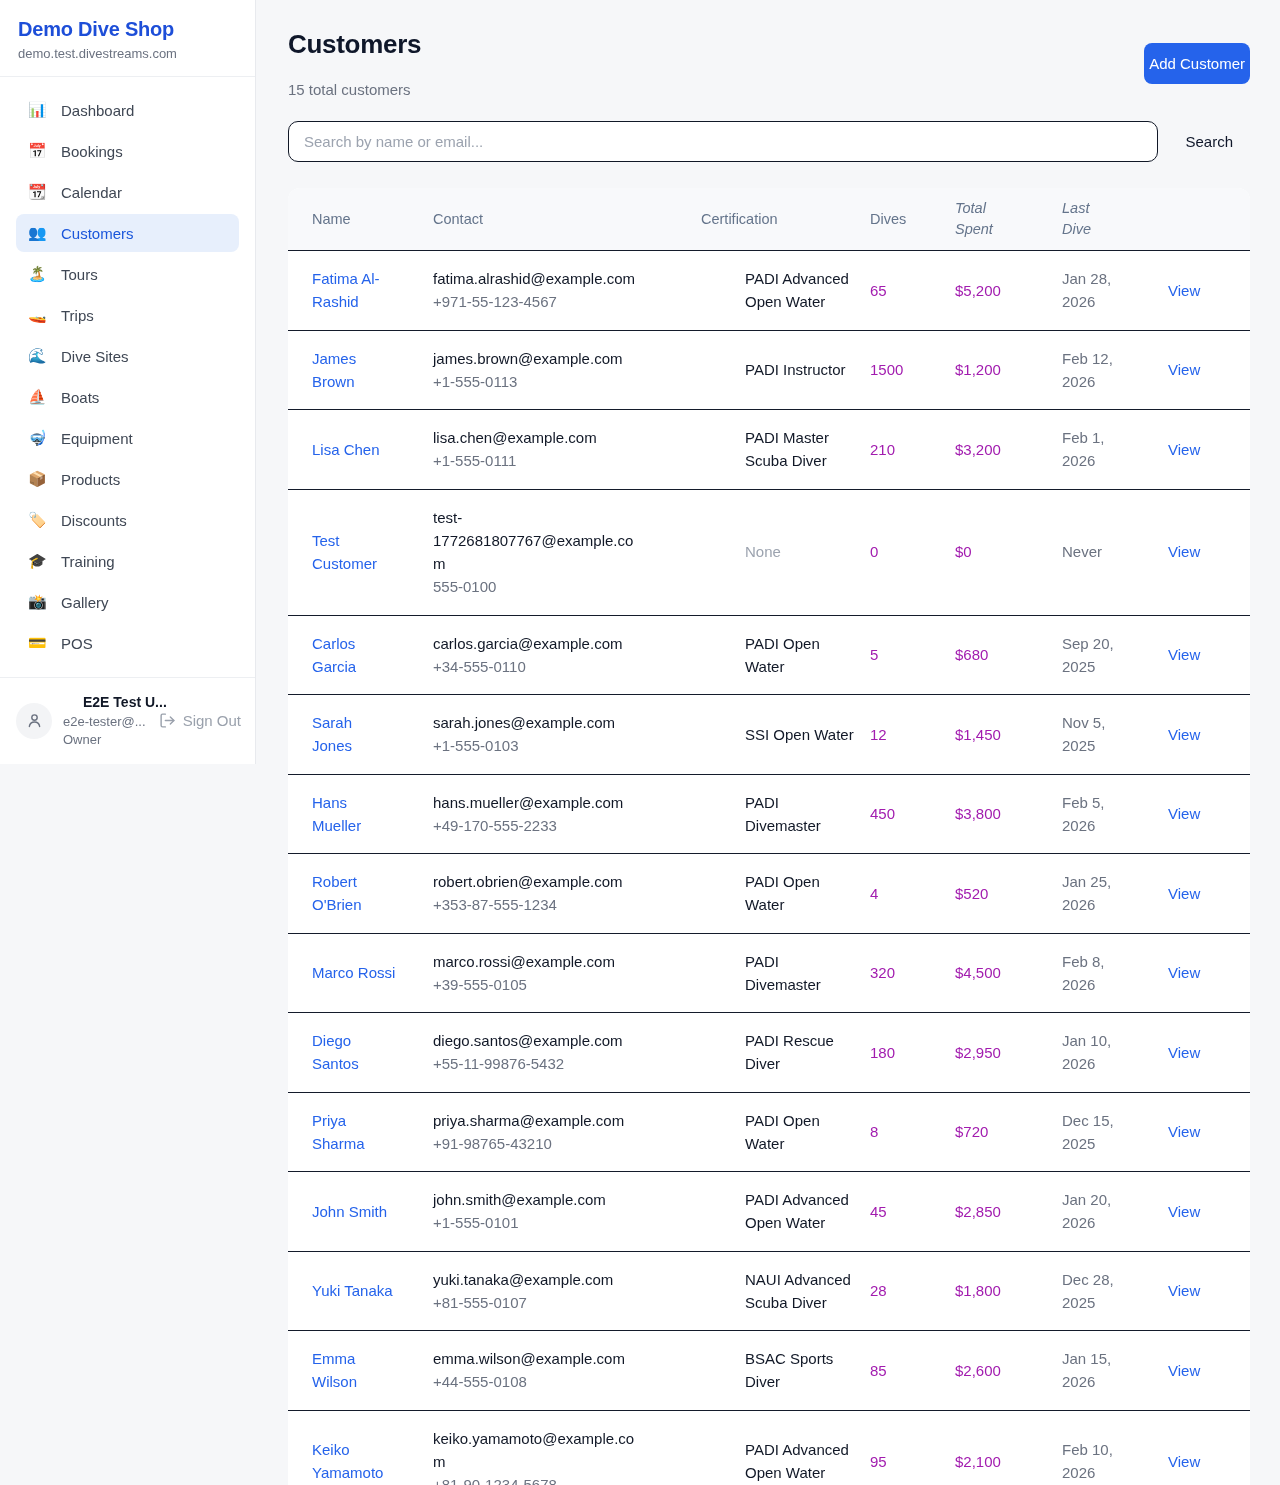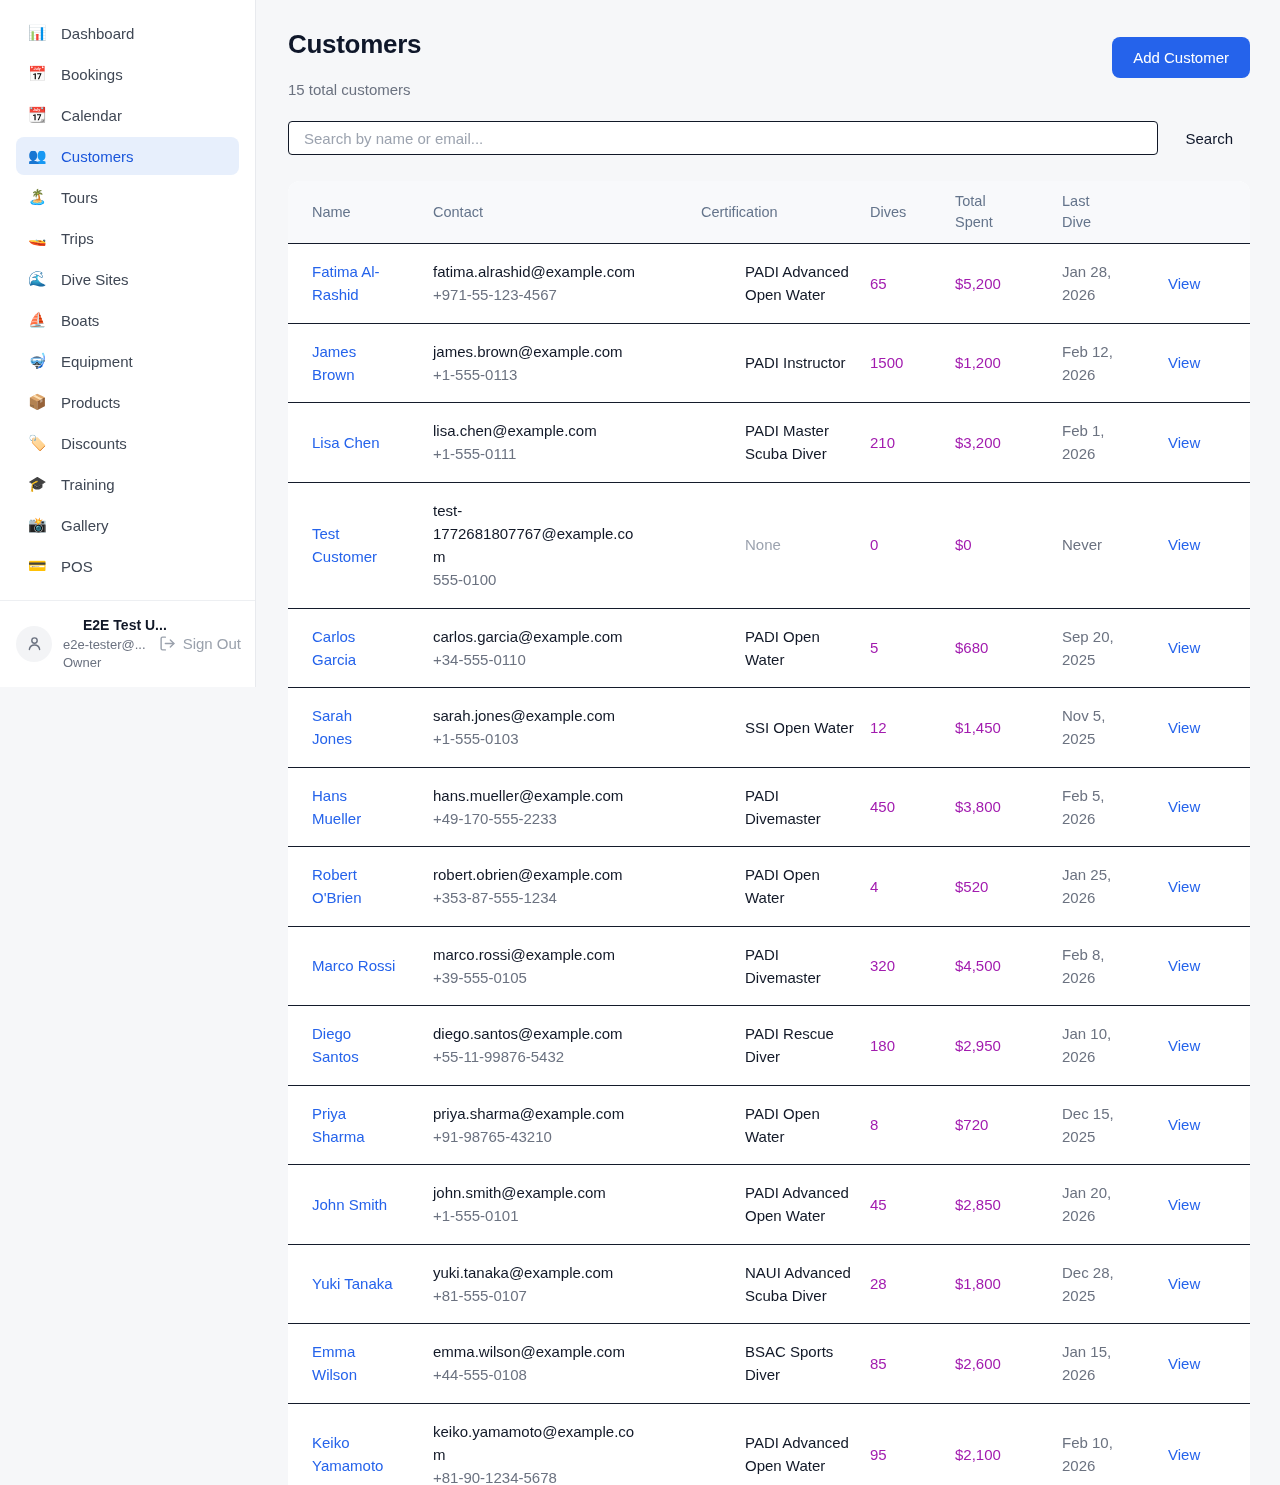--- a/index.html
+++ b/index.html
@@ -52,27 +52,27 @@
     color: #9aa1ac; font-size: 15px; font-family: inherit; flex: none;
   }
 
   
   .main { flex: 1; padding: 29px 30px 0 32px; min-width: 0; }
   .header-row { display: flex; justify-content: space-between; align-items: flex-start; }
   .page-title { font-size: 26px; font-weight: 700; color: #0f172a; letter-spacing: -0.3px; }
   .page-subtitle { color: #6b7280; font-size: 15px; margin-top: 21px; }
   .add-btn {
     background: #2563eb; color: #ffffff; border: none; cursor: pointer;
-    border-radius: 8px; padding: 12px 21px; font-size: 15px; font-weight: 500;
-    font-family: inherit; margin-top: 8px;
+    border-radius: 8px; padding: 12px 5px; font-size: 15px; font-weight: 500;
+    font-family: inherit; margin-top: 14px;
   }
   .search-row { display: flex; align-items: center; gap: 27px; margin-top: 23px; padding-right: 17px; }
   .search-input {
-    flex: 1; height: 34px; background: #ffffff;
-    border: 1px solid #111827; border-radius: 4px;
+    flex: 1; height: 41px; background: #ffffff;
+    border: 1px solid #111827; border-radius: 10px;
     padding: 0 15px; font-size: 15px; font-family: inherit; color: #111827;
   }
   .search-input::placeholder { color: #9ca3af; }
   .search-btn {
     background: none; border: none; cursor: pointer;
     color: #0f172a; font-size: 15px; font-weight: 500; font-family: inherit;
   }
 
   
   .table-card { background: #ffffff; border-radius: 12px; margin-top: 26px; overflow: hidden; }
@@ -80,21 +80,21 @@
   col.c-name { width: 145px; } col.c-contact { width: 268px; }
   col.c-cert { width: 169px; } col.c-dives { width: 85px; }
   col.c-spent { width: 107px; } col.c-last { width: 106px; }
   thead th {
     background: #f8f9fb; color: #64748b; font-weight: 400; font-size: 14.5px;
     text-align: left; vertical-align: middle; line-height: 1.45;
     padding: 10px 16px 10px 0; height: 62px;
     border-bottom: 1px solid #141b2b;
   }
   th:first-child, td:first-child { padding-left: 24px; }
-  .th-narrow { display: inline-block; max-width: 52px; }
+  .th-narrow { display: inline-block; max-width: 52px; font-style: italic; }
   tbody td {
     padding: 16px 16px 16px 0; vertical-align: middle; line-height: 1.55;
     border-bottom: 1px solid #141b2b; font-size: 15px;
   }
   tbody tr:last-child td { border-bottom: none; padding-bottom: 36px; }
   .name-link { color: #2563eb; font-weight: 500; text-decoration: none;
     display: inline-block; max-width: 84px; }
   .email { color: #111827; display: inline-block; max-width: 205px; overflow-wrap: break-word; }
   .phone { color: #6b7280; }
   .cert { display: inline-block; max-width: 118px; margin-left: 44px; }
@@ -102,20 +102,24 @@
   .dives, .spent { color: #a21caf; text-align: right; }
   .last-dive { color: #6b7280; display: inline-block; max-width: 62px; }
   .view-link { color: #2563eb; font-weight: 500; text-decoration: none; }
 </style>
 </head>
 <body>
 
 <div class="page">
 
   <aside class="sidebar">
+    <div class="sidebar-header">
+      <div class="shop-name">Demo Dive Shop</div>
+      <div class="shop-domain">demo.test.divestreams.com</div>
+    </div>
 
     <nav class="nav" id="nav-list">
   <div class="nav-item">
     <span class="nav-icon">📊</span>
     <span class="nav-label">Dashboard</span>
   </div>
 
   <div class="nav-item">
     <span class="nav-icon">📅</span>
     <span class="nav-label">Bookings</span>

